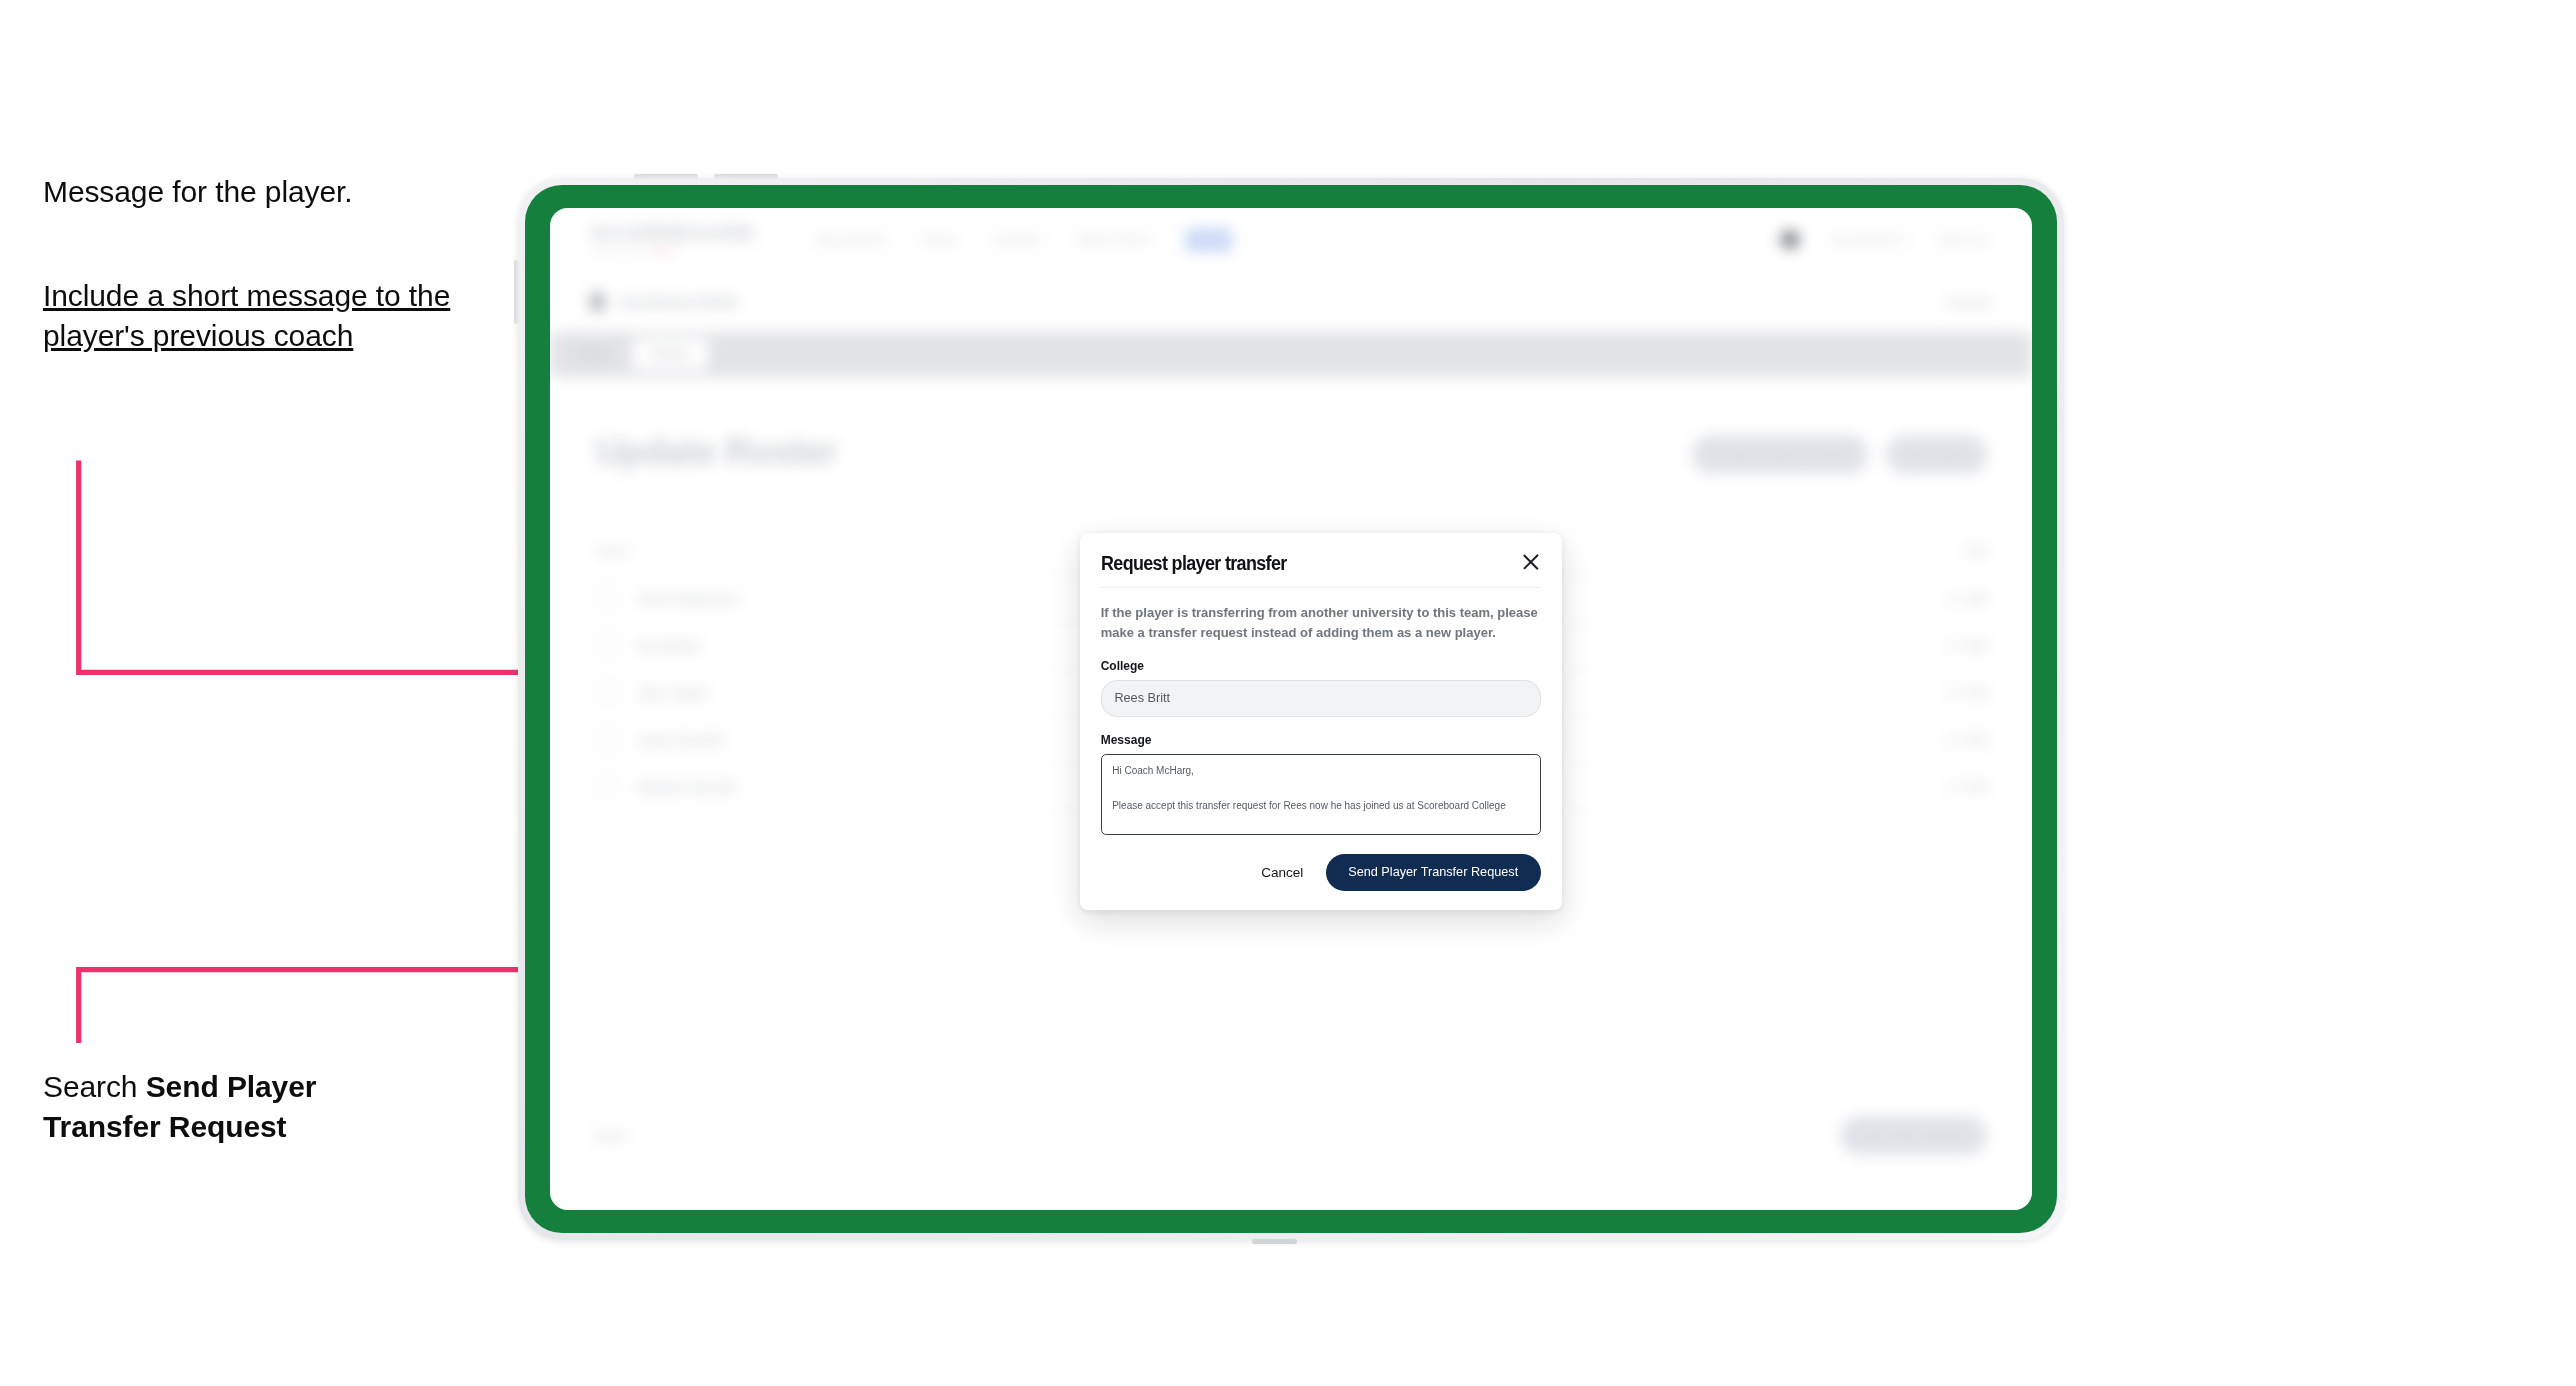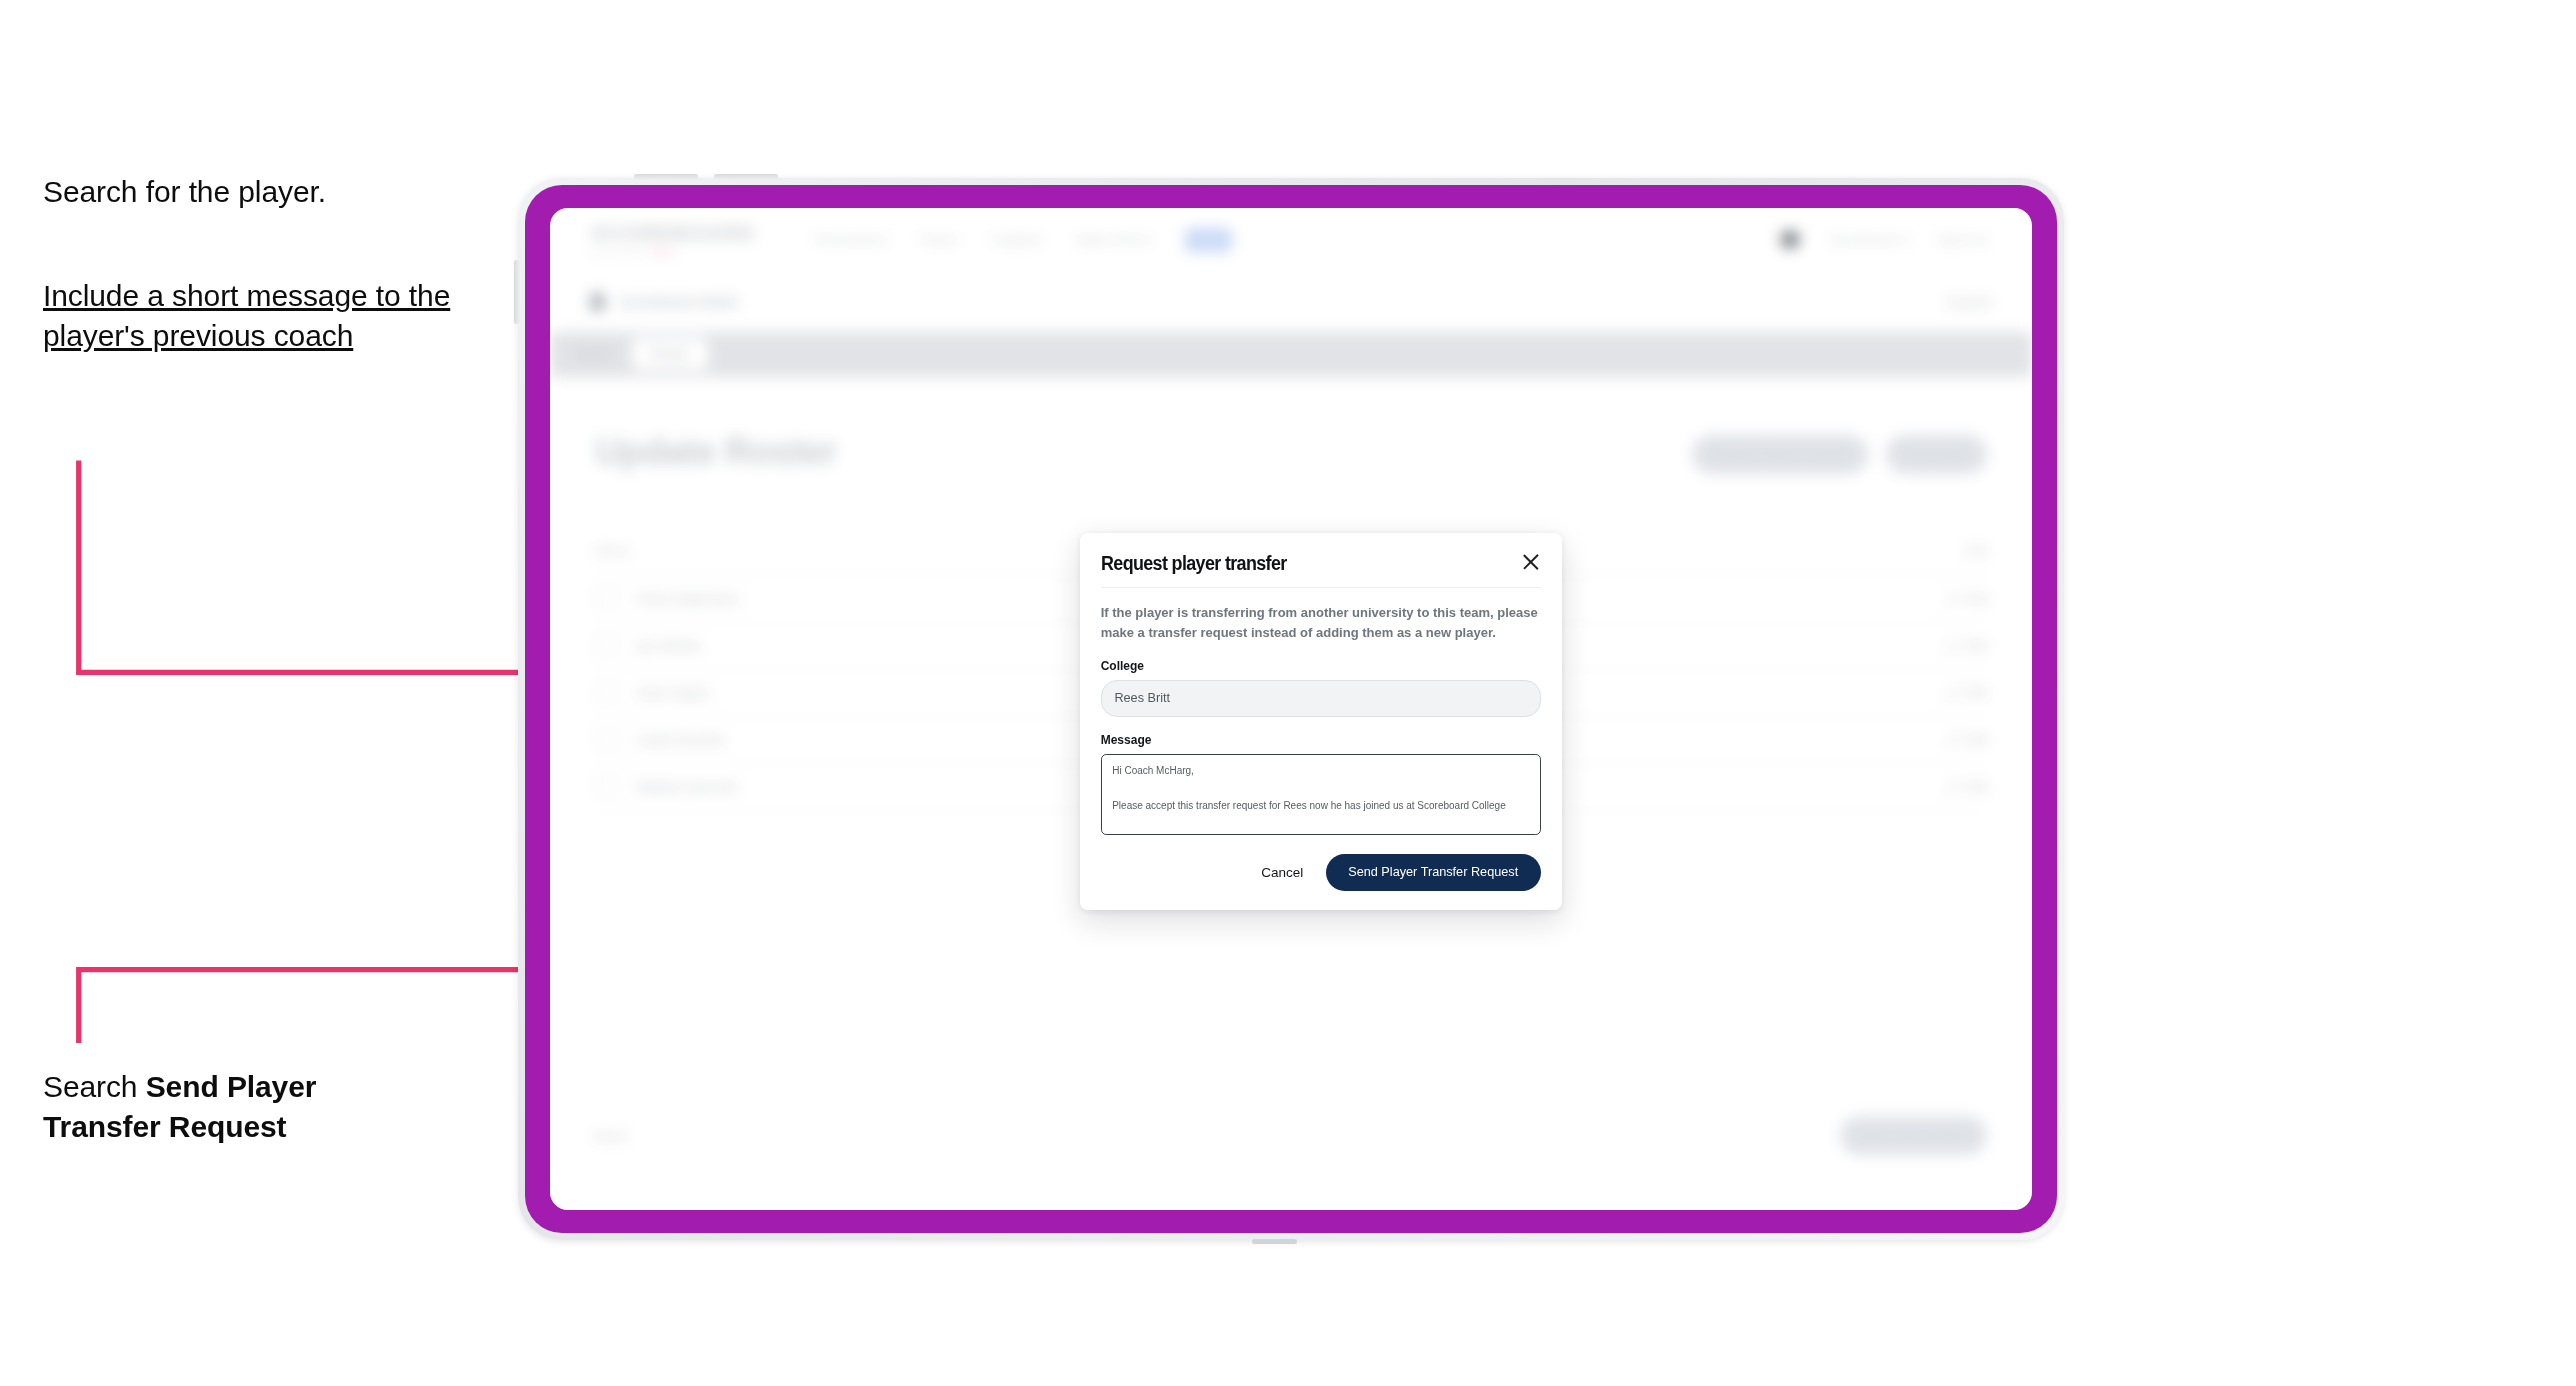--- a/index.html
+++ b/index.html
@@ -49,21 +49,21 @@
   #tablet-outer-shell {
     position: absolute;
     inset: 0;
     background: linear-gradient(135deg, #f1f2f4 0%, #e4e6e9 40%, #f4f5f7 100%);
     border-radius: 43px;
     box-shadow: 0 1.5px 7.5px rgba(0,0,0,0.10);
   }
   #tablet-bezel {
     position: absolute;
     left: 6.7px; top: 6.7px; right: 6.7px; bottom: 6.7px;
-    background: #a21caf;
+    background: #15803d;
     border-radius: 37px;
     padding-left: 43px;
   }
   #tablet-screen {
     position: absolute;
     left: 25px; top: 23px; right: 25px; bottom: 23px;
     background: #ffffff;
     border-radius: 18px;
     overflow: hidden;
   }
@@ -277,21 +277,21 @@
     background: #112c52; border: none; cursor: pointer;
     color: #ffffff; font-size: 12.7px;
     border-radius: 19.5px;
     padding: 11.2px 22.5px;
     font-family: "Liberation Sans", sans-serif;
   }
 </style>
 </head>
 <body>
 
-<div class="annot" id="annot-top">Search for the player.</div>
+<div class="annot" id="annot-top">Message for the player.</div>
 
 <div class="annot" id="annot-mid">Include a short message to the player's previous coach</div>
 
 <div class="annot" id="annot-bottom">
   <span>Search </span><span class="strong">Send Player Transfer Request</span>
 </div>
 
 <svg class="arrowsvg" viewBox="0 0 3440 1851" xmlns="http://www.w3.org/2000/svg">
 
   <path d="M105 615 L105 898 L1358 898" fill="none" stroke="#E8336B" stroke-width="7"></path>

